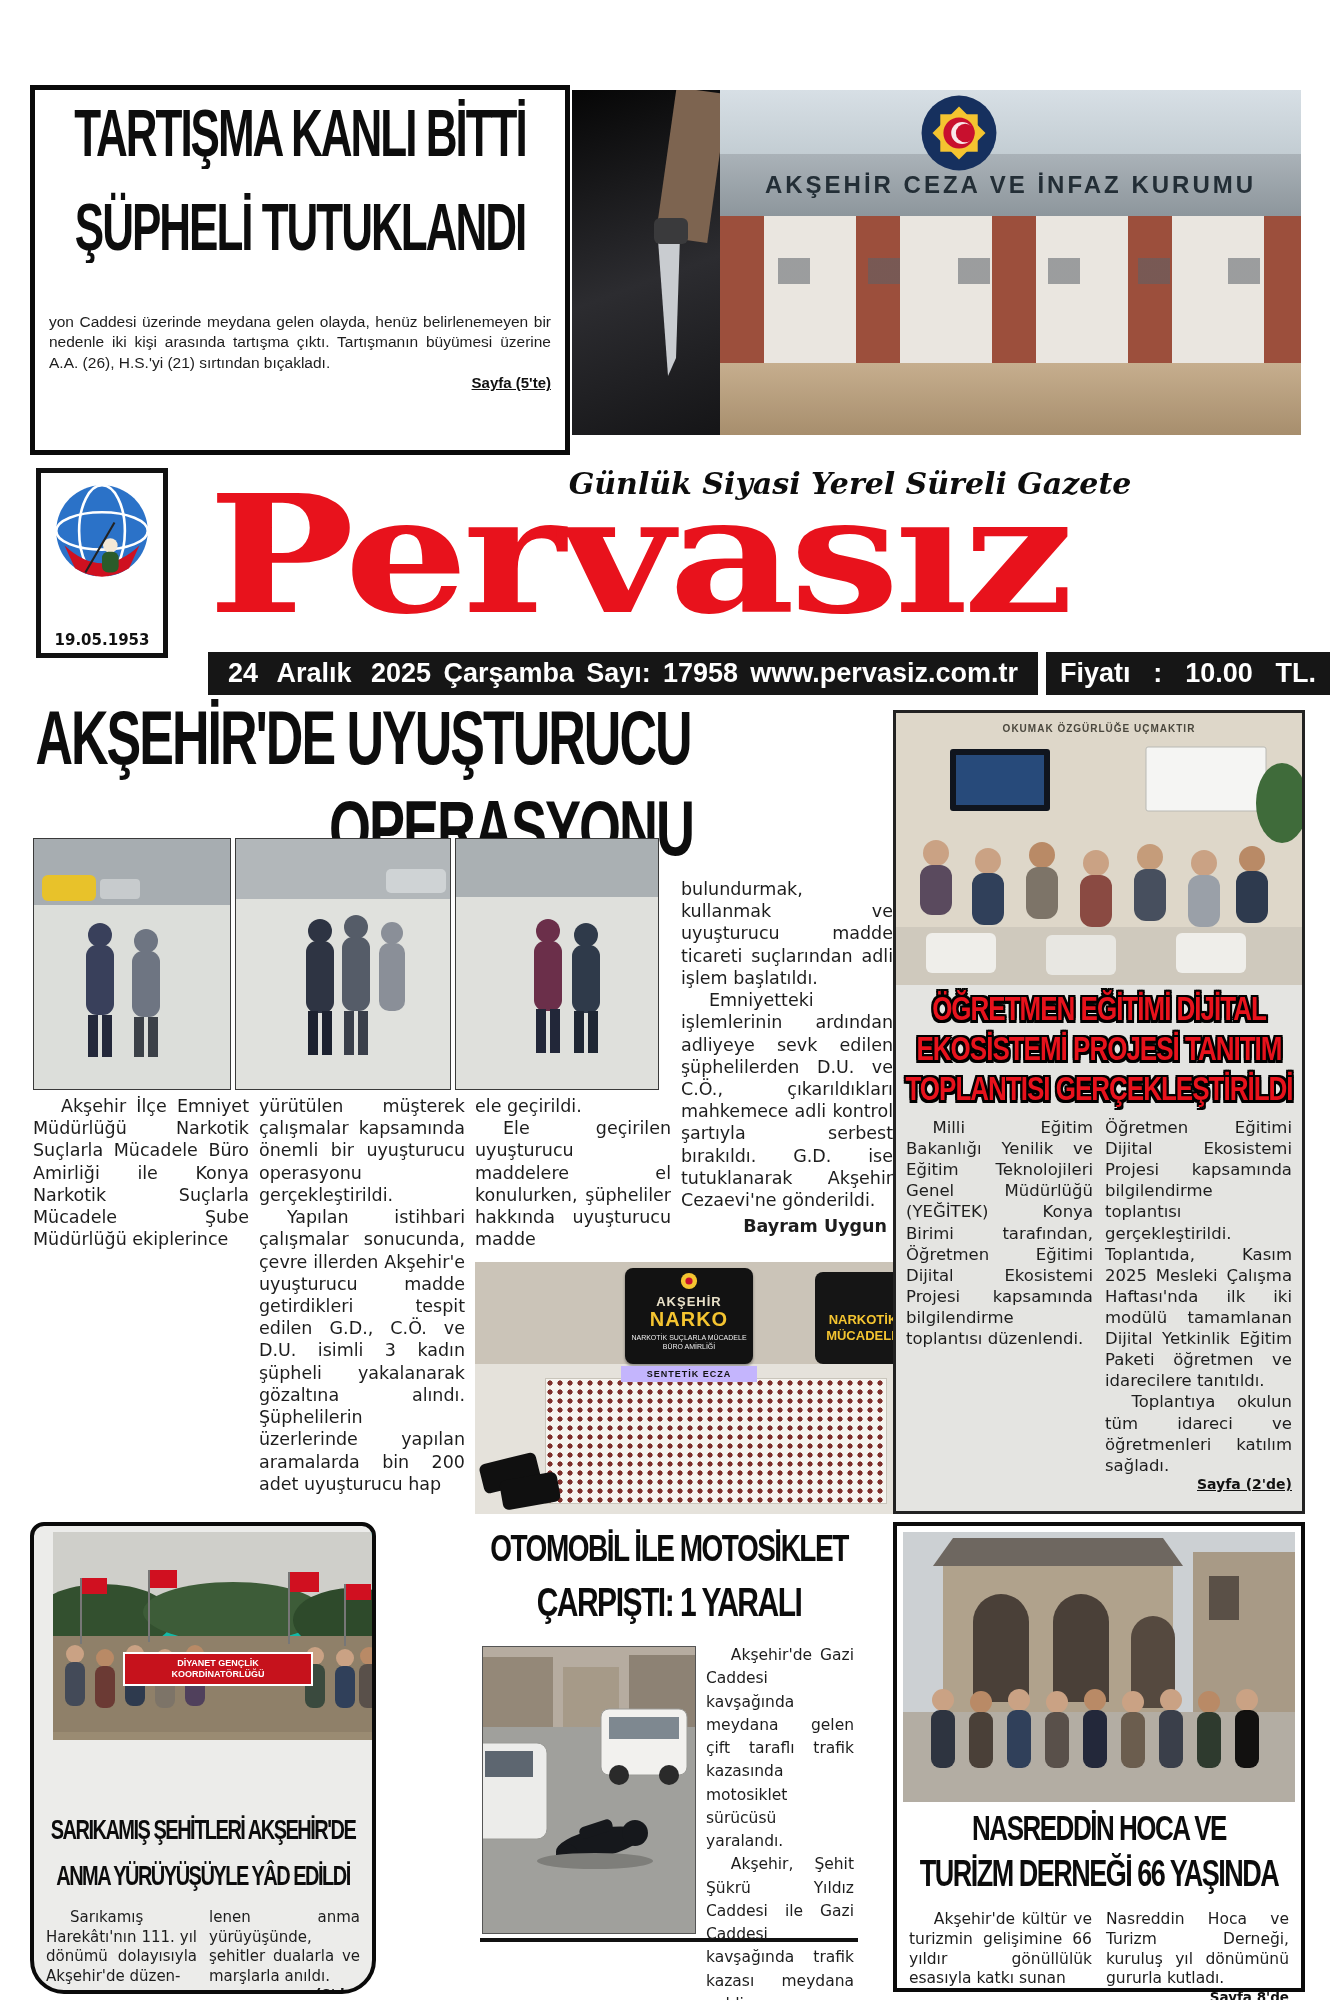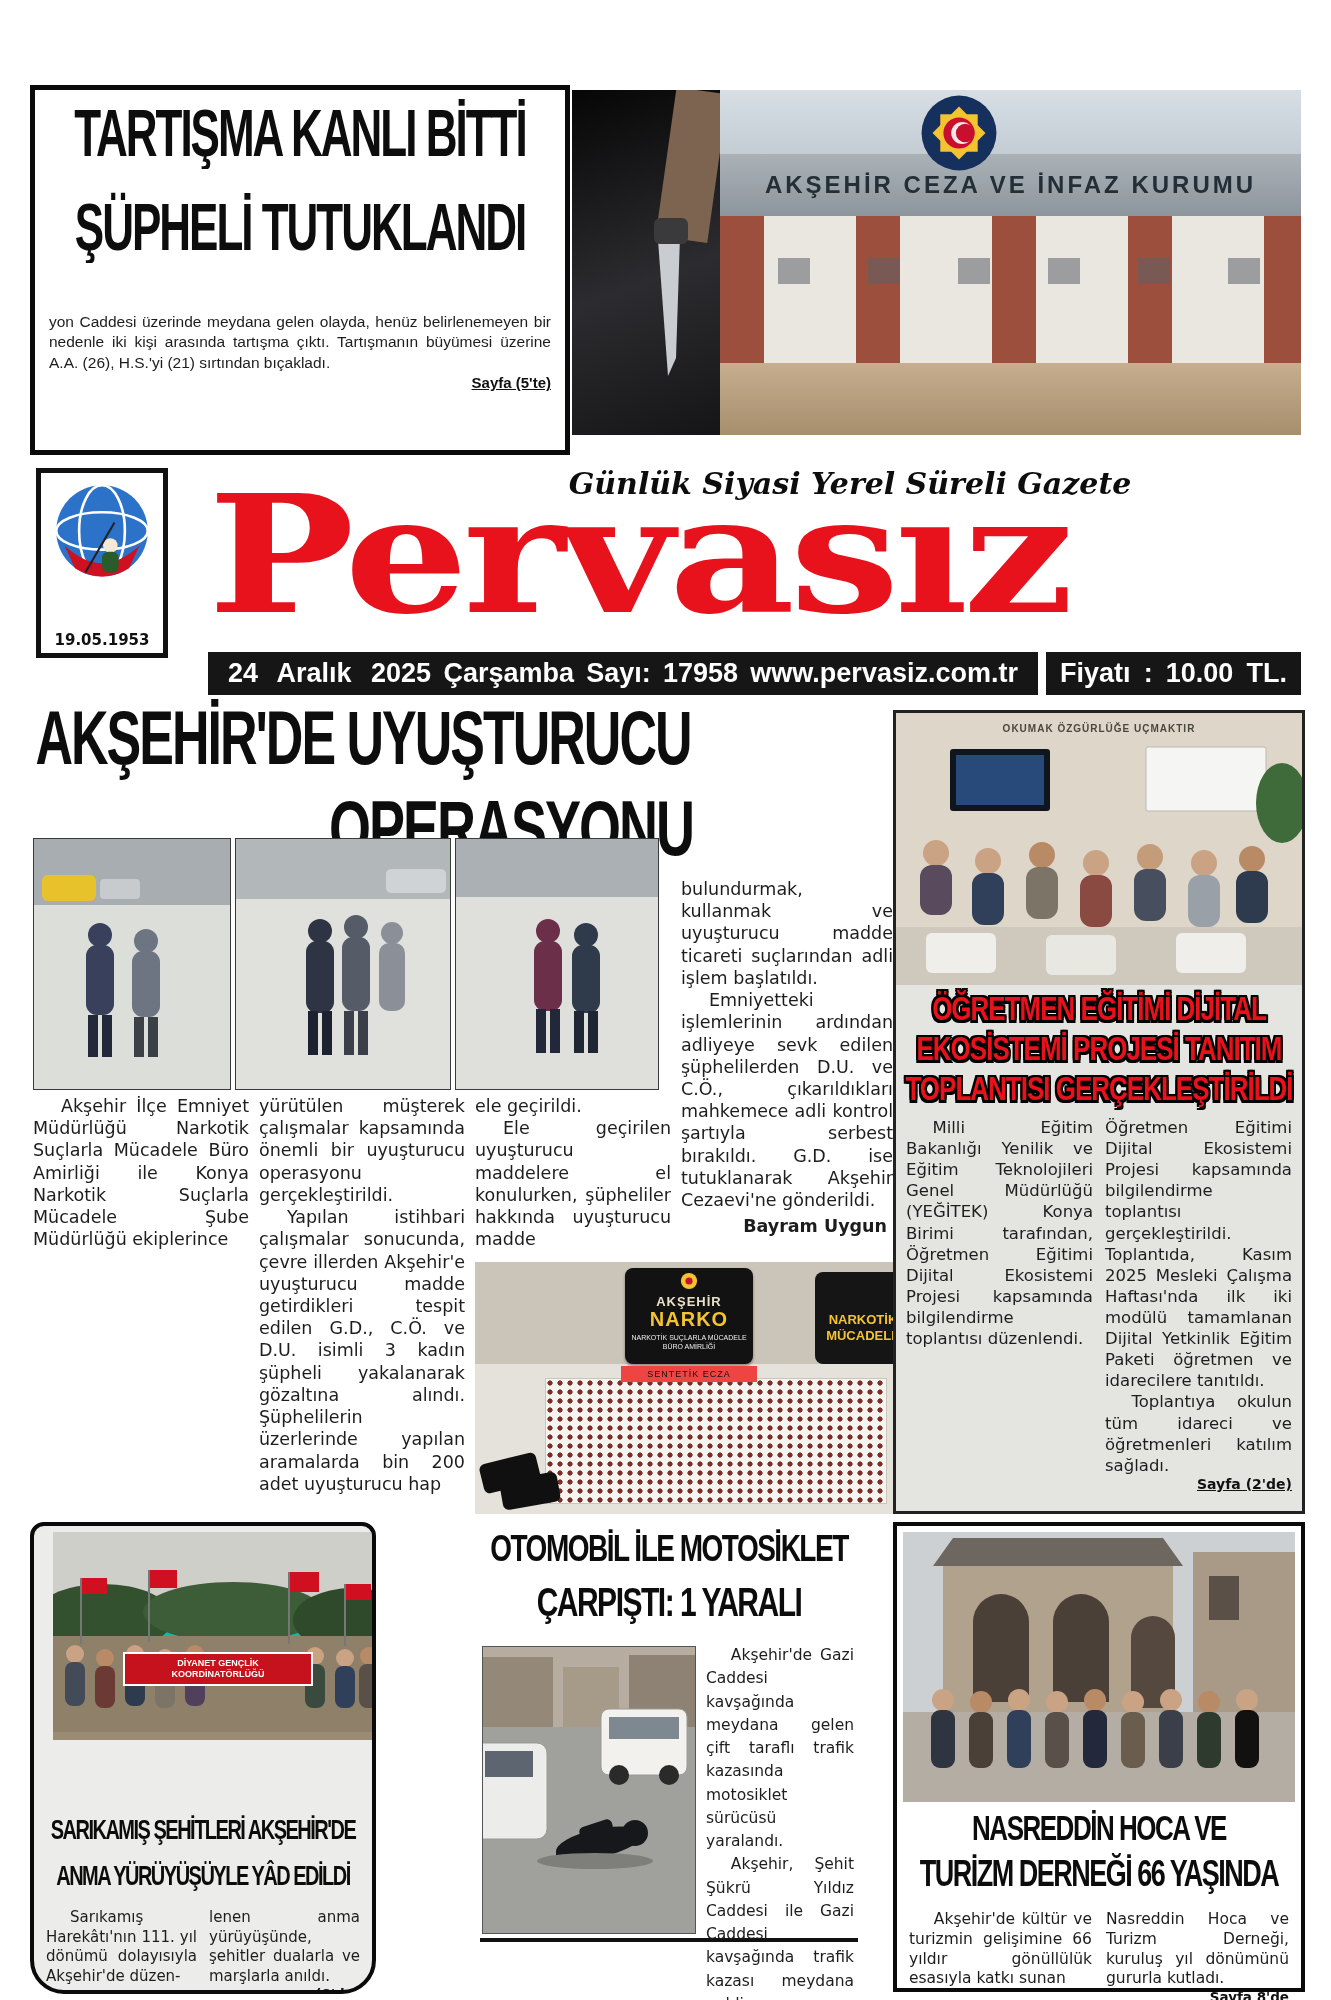--- a/index.html
+++ b/index.html
@@ -42,43 +42,43 @@
   .logo-box { left:36px; top:468px; width:132px; height:190px; border:5px solid #111; background:#fff; text-align:center; }
   .logo-founded { position:absolute; bottom:4px; width:100%; font-family:"DejaVu Sans",sans-serif; font-weight:bold; font-size:15px; color:#111; }
   .tagline { left:560px; top:466px; width:580px; text-align:center; font-family:"DejaVu Serif",serif;
              font-style:italic; font-weight:bold; font-size:30px; color:#0d0d0d; }
   .paper-title { left:208px; top:474px; font-family:"DejaVu Serif",serif; font-weight:bold; font-size:150px;
                  line-height:1; color:#e8121c; letter-spacing:-4px; transform:scale(1.30,1.08); transform-origin:left top;
                  white-space:nowrap; }
   .info-bar { background:#161616; color:#fff; height:43px; display:flex; align-items:center;
               justify-content:space-between; font-weight:bold; font-size:27px; }
   .bar-main { left:208px; top:652px; width:830px; padding:0 20px; }
-  .bar-price { left:1046px; top:652px; width:255px; padding:0 14px; }
+  .bar-price { left:1046px; top:652px; width:284px; padding:0 14px; }
 
   
   .ms-h1 { left:33px; top:700px; width:660px; font-size:52px; }
   .ms-h2 { left:33px; top:788px; width:660px; text-align:right; font-size:54px; }
   .op-photo { top:838px; height:252px; border:1px solid #3a3a3a; background:#dddedb; overflow:hidden; }
   .ms-col { top:1095px; height:420px; font-family:"DejaVu Sans",sans-serif; font-size:17.5px; line-height:1.27; }
   .ms-col4 { top:878px; height:384px; }
   .byline { text-align:right; font-weight:bold; padding-right:6px; margin-top:4px; }
 
   
   .narco { left:475px; top:1262px; width:418px; height:252px; background:#cbc4b8; overflow:hidden; }
   .narco-table { position:absolute; left:0; right:0; bottom:0; height:150px; background:#e5e2db; }
   .pill-tray { position:absolute; left:70px; right:6px; top:116px; bottom:10px; background:#f6f4ef;
                background-image:radial-gradient(circle at 4px 4px,#7e2e2a 2.3px, rgba(0,0,0,0) 2.9px);
                background-size:10px 9px; border:1px solid #c9c5bb; }
   .narco-sign { position:absolute; left:150px; top:6px; width:128px; height:96px; background:#121212; border-radius:8px;
                 text-align:center; color:#fff; padding-top:4px; box-shadow:0 2px 3px rgba(0,0,0,.4); }
   .narco-sign .city { font-size:13px; font-weight:bold; color:#e8e0c8; letter-spacing:1px; }
   .narco-sign .brand { font-size:20px; font-weight:800; color:#f4c430; letter-spacing:1px; line-height:1.05; }
   .narco-sign .bureau { font-size:7px; color:#eee; margin-top:4px; padding:0 6px; line-height:1.25; }
-  .narco-strip { position:absolute; left:146px; top:104px; width:136px; height:16px; background:#ef4444;
-                 color:#111; font-size:9px; font-weight:normal; text-align:center; line-height:16px; letter-spacing:1px; }
+  .narco-strip { position:absolute; left:146px; top:104px; width:136px; height:16px; background:#c4b5fd;
+                 color:#111; font-size:9px; font-weight:bold; text-align:center; line-height:16px; letter-spacing:1px; }
   .narco-side { position:absolute; right:-18px; top:10px; width:96px; height:92px; background:#151515; border-radius:8px;
                 color:#f4c430; font-weight:800; font-size:13px; text-align:center; padding-top:40px; line-height:1.2; }
   .phone { position:absolute; width:58px; height:30px; background:#101010; border-radius:6px; }
 
   
   .sb-box { left:893px; top:710px; width:412px; height:804px; border:3px solid #222; background:#e4e4e1; }
   .sb-photo { position:absolute; left:0; top:0; width:406px; height:272px; background:#ded7c9; overflow:hidden; }
   .sb-walltext { position:absolute; top:10px; width:100%; text-align:center; font-size:10px; font-weight:bold;
                  color:#4a473d; letter-spacing:1px; }
   .sb-heads { position:absolute; left:0; top:276px; width:100%; text-align:center; }

